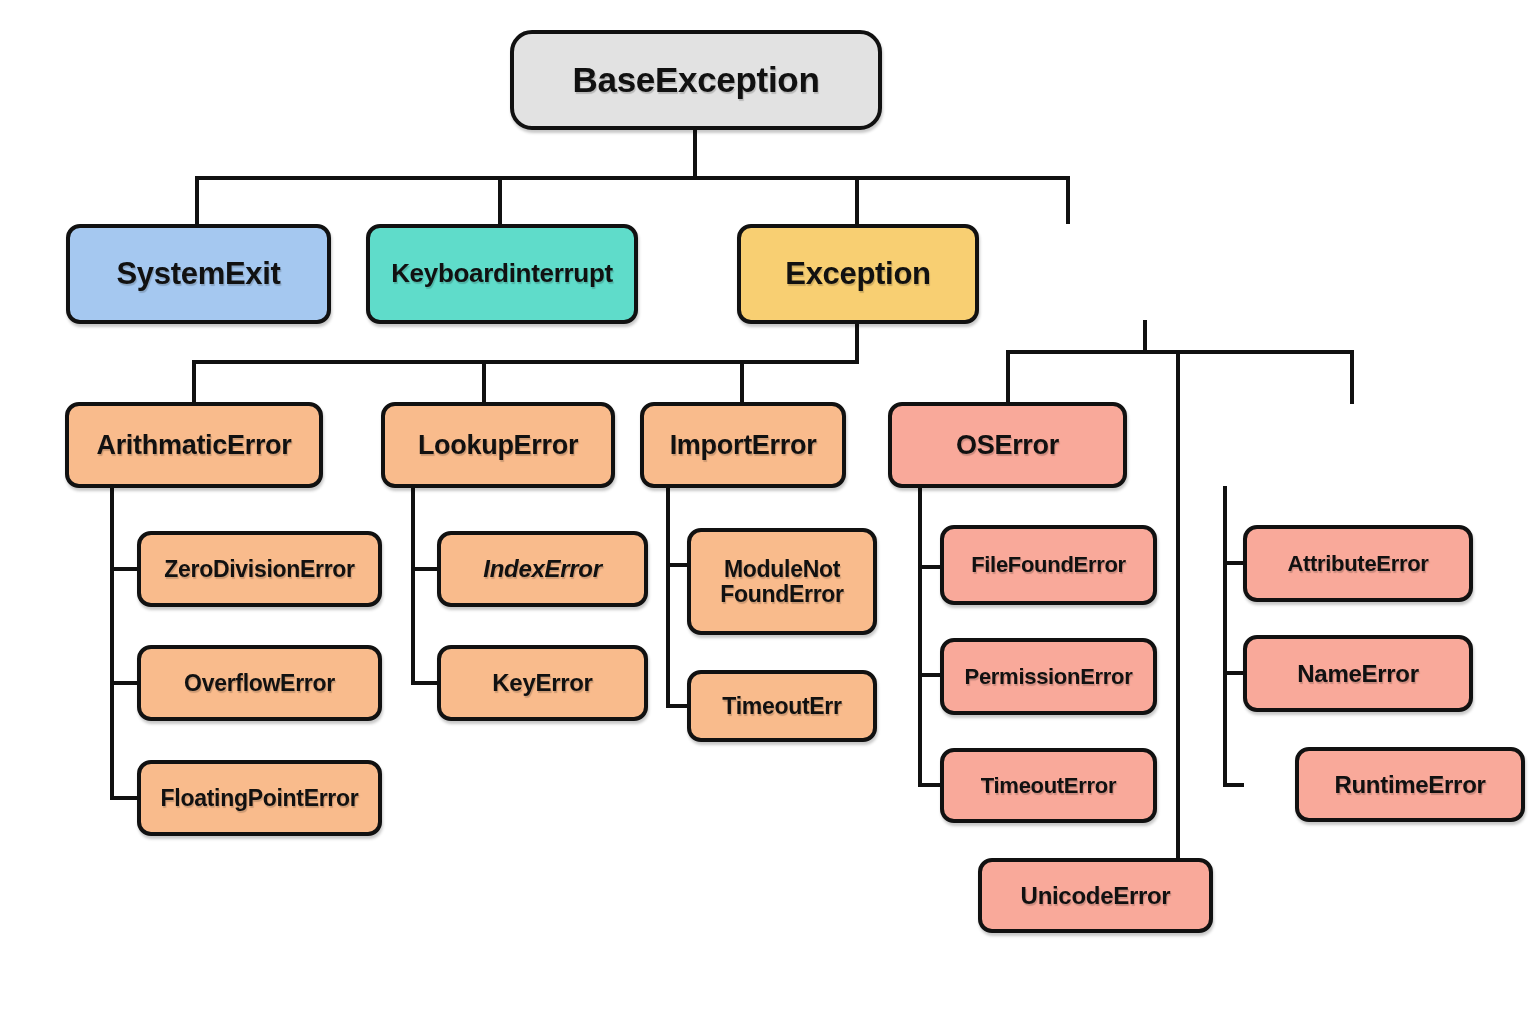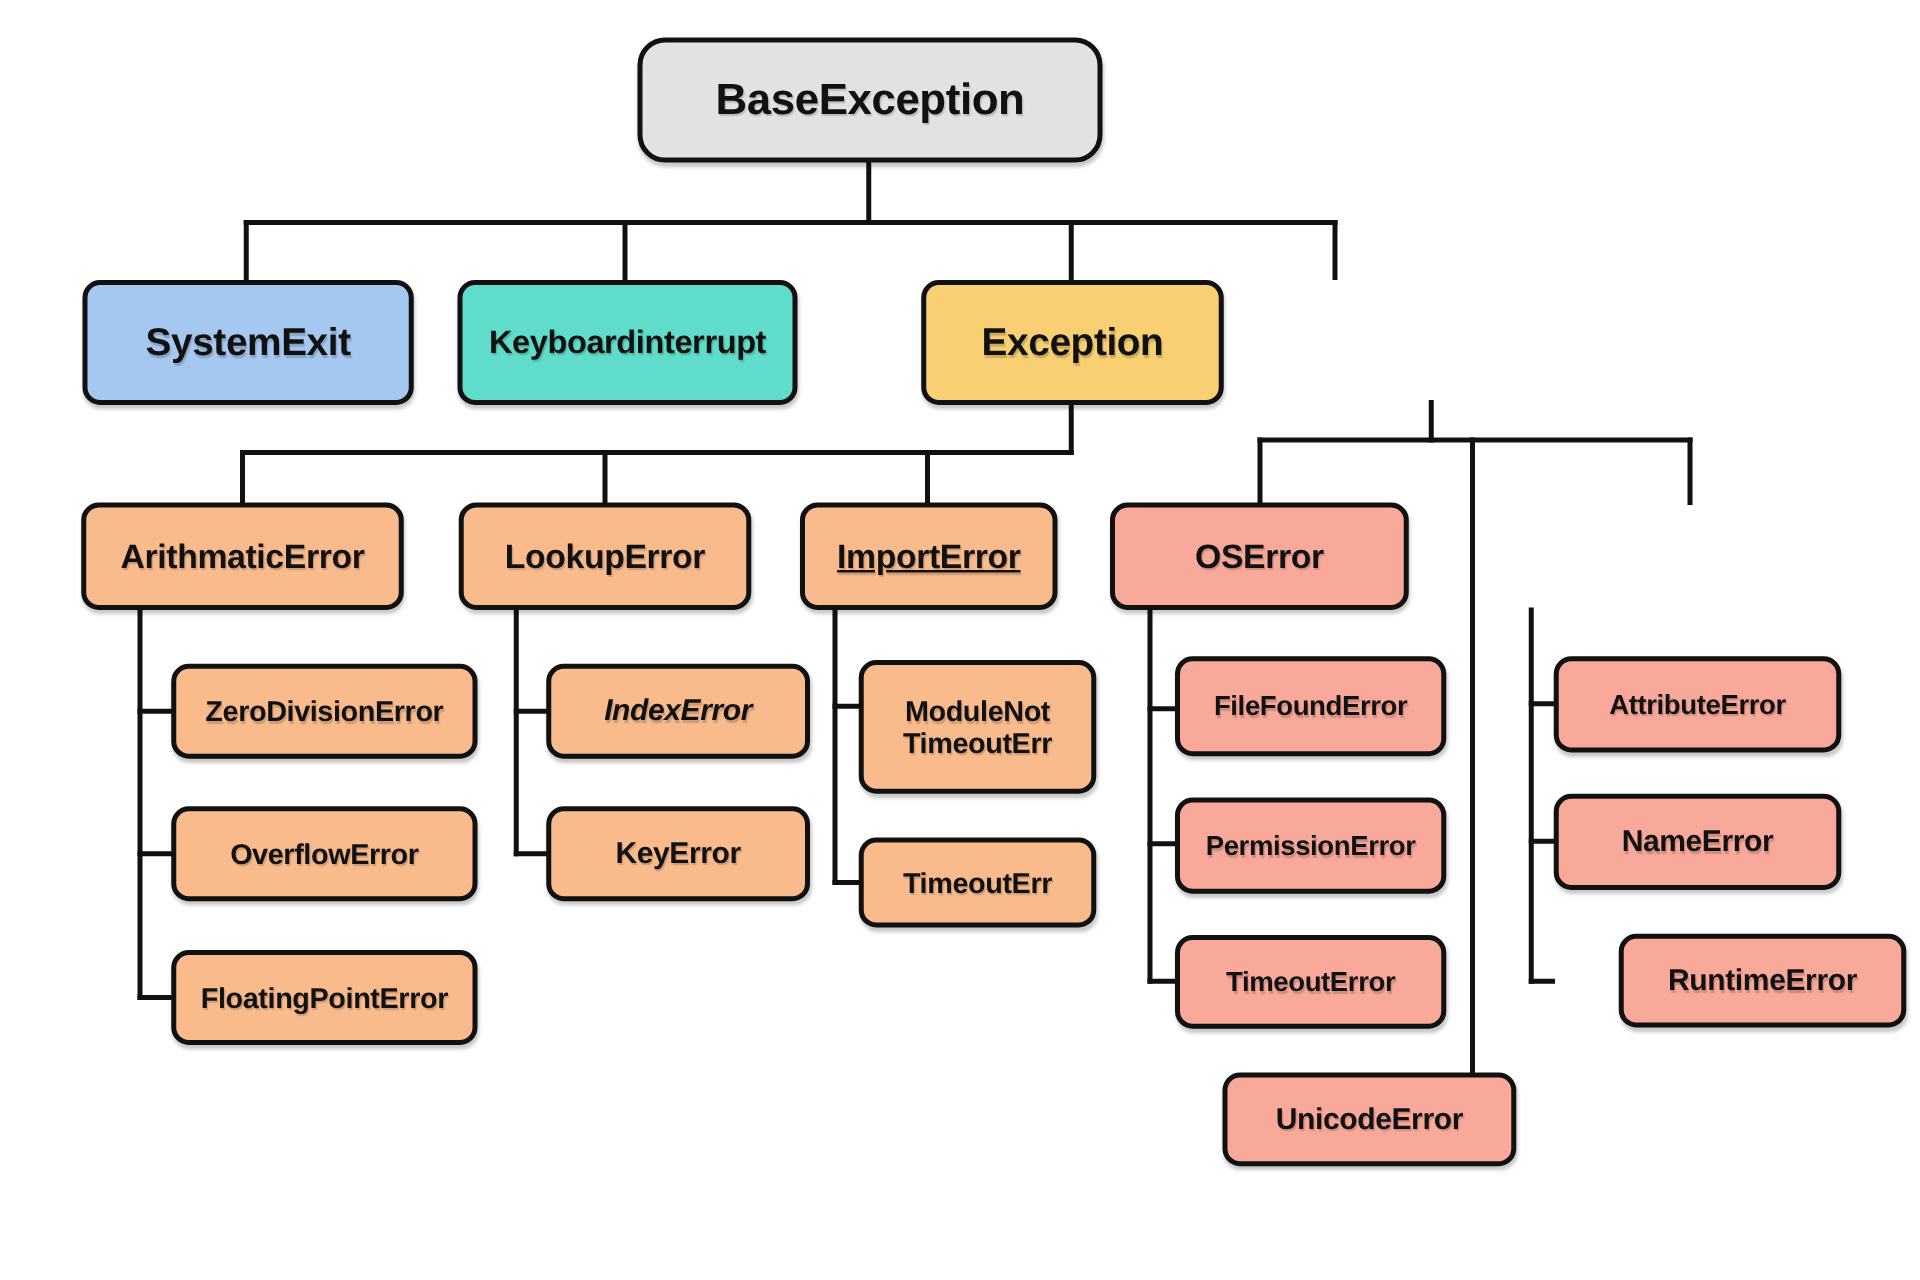--- a/index.html
+++ b/index.html
@@ -79,32 +79,32 @@
   <div class="line" style="left:1223px;top:671px;width:21px;height:4px"></div>
   <div class="line" style="left:1223px;top:783px;width:21px;height:4px"></div>
 
   <div class="node big" style="left: 510px; top: 30px; width: 372px; height: 100px; font-size: 35px; background-color: rgb(226, 226, 226);">BaseException</div>
 
   <div class="node" style="left: 66px; top: 224px; width: 265px; height: 100px; font-size: 31px; background-color: rgb(165, 200, 240);">SystemExit</div>
   <div class="node" style="left: 366px; top: 224px; width: 272px; height: 100px; font-size: 26px; background-color: rgb(95, 220, 202);">Keyboardinterrupt</div>
   <div class="node" style="left: 737px; top: 224px; width: 242px; height: 100px; font-size: 31px; background-color: rgb(248, 207, 114);">Exception</div>
 
   <div class="node" style="left: 65px; top: 402px; width: 258px; height: 86px; font-size: 27px; background-color: rgb(249, 187, 140);">ArithmaticError</div>
-  <div class="node" style="left: 367px; top: 402px; width: 234px; height: 86px; font-size: 27px; background-color: rgb(249, 187, 140);">LookupError</div>
-  <div class="node" style="left: 640px; top: 402px; width: 206px; height: 86px; font-size: 27px; background-color: rgb(249, 187, 140); text-decoration: underline;">ImportError</div>
+  <div class="node" style="left: 381px; top: 402px; width: 234px; height: 86px; font-size: 27px; background-color: rgb(249, 187, 140);">LookupError</div>
+  <div class="node" style="left: 640px; top: 402px; width: 206px; height: 86px; font-size: 27px; background-color: rgb(249, 187, 140);">ImportError</div>
   <div class="node" style="left: 888px; top: 402px; width: 239px; height: 86px; font-size: 27px; background-color: rgb(249, 169, 154);">OSError</div>
 
   <div class="node" style="left: 137px; top: 531px; width: 245px; height: 76px; font-size: 23px; background-color: rgb(249, 187, 140);">ZeroDivisionError</div>
   <div class="node" style="left: 137px; top: 645px; width: 245px; height: 76px; font-size: 23px; background-color: rgb(249, 187, 140);">OverflowError</div>
   <div class="node" style="left: 137px; top: 760px; width: 245px; height: 76px; font-size: 23px; background-color: rgb(249, 187, 140);">FloatingPointError</div>
 
   <div class="node" style="left: 437px; top: 531px; width: 211px; height: 76px; font-size: 24px; background-color: rgb(249, 187, 140); font-style: italic;">IndexError</div>
   <div class="node" style="left: 437px; top: 645px; width: 211px; height: 76px; font-size: 24px; background-color: rgb(249, 187, 140);">KeyError</div>
 
-  <div class="node" style="left: 687px; top: 528px; width: 190px; height: 107px; font-size: 23px; background-color: rgb(249, 187, 140);">ModuleNot TimeoutErr</div>
+  <div class="node" style="left: 687px; top: 528px; width: 190px; height: 107px; font-size: 23px; background-color: rgb(249, 187, 140);">ModuleNot FoundError</div>
   <div class="node" style="left: 687px; top: 670px; width: 190px; height: 72px; font-size: 23px; background-color: rgb(249, 187, 140);">TimeoutErr</div>
 
   <div class="node" style="left: 940px; top: 525px; width: 217px; height: 80px; font-size: 22px; background-color: rgb(249, 169, 154);">FileFoundError</div>
   <div class="node" style="left: 940px; top: 638px; width: 217px; height: 77px; font-size: 22px; background-color: rgb(249, 169, 154);">PermissionError</div>
   <div class="node" style="left: 940px; top: 748px; width: 217px; height: 75px; font-size: 22px; background-color: rgb(249, 169, 154);">TimeoutError</div>
 
   <div class="node" style="left: 1243px; top: 525px; width: 230px; height: 77px; font-size: 22px; background-color: rgb(249, 169, 154);">AttributeError</div>
   <div class="node" style="left: 1243px; top: 635px; width: 230px; height: 77px; font-size: 24px; background-color: rgb(249, 169, 154); text-align: right;">NameError</div>
   <div class="node" style="left: 1295px; top: 747px; width: 230px; height: 75px; font-size: 24px; background-color: rgb(249, 169, 154);">RuntimeError</div>
 

